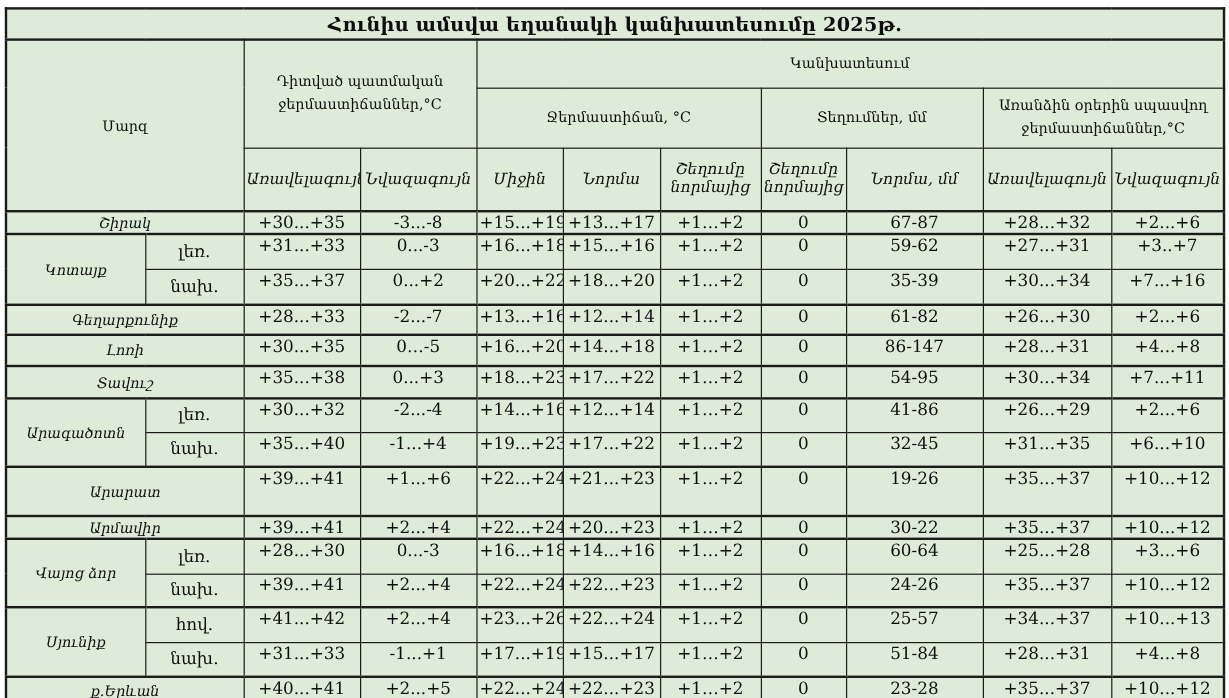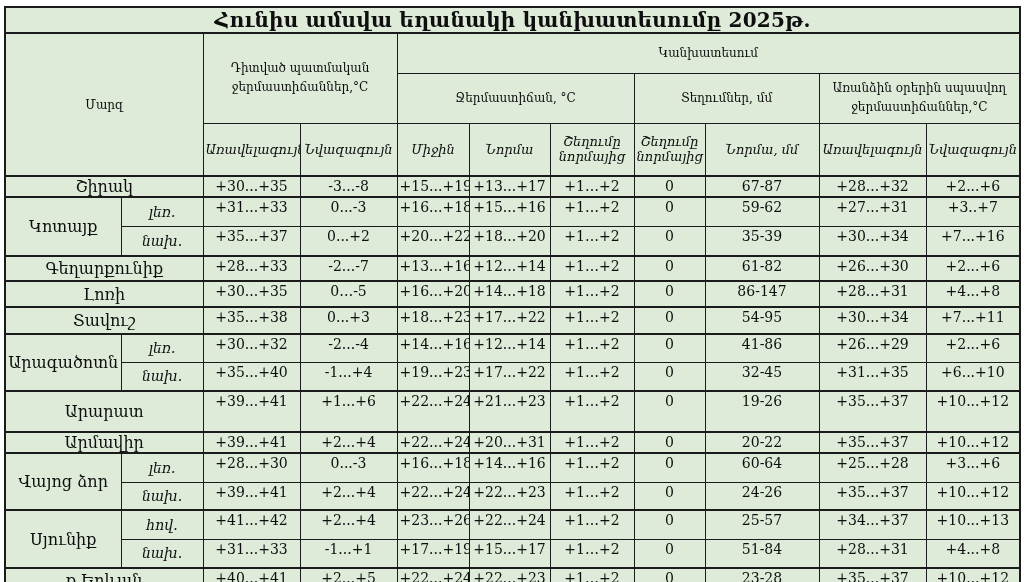--- a/index.html
+++ b/index.html
@@ -26,39 +26,39 @@
   table.forecast th, table.forecast td{
     border:1px solid var(--border);
     padding:0 2px;
     text-align:center;
     font-weight:normal;
     overflow:hidden;
   }
   table.forecast{border:2px solid var(--border);}
   tr.title-row{height:26px;}
   tr.title-row th{
-    font-size:20px;font-weight:bold;
+    font-size:16px;font-weight:bold;
     border-bottom-width:2px;
     letter-spacing:.2px;
     margin-top:34px;
   }
   tr.h1{height:40px;}
   tr.h2{height:50px;}
   tr.h3{height:53px;}
   tr.h3 th{border-bottom-width:2px;}
   th.marz{font-size:12px;}
   th.band{font-size:12px;line-height:19px;}
   th.subh{font-size:13px;font-style:italic;line-height:15px;}
   tbody td.val{
     vertical-align:top;
     font-size:14px;line-height:16px;
     padding-top:1px;
   }
-  tbody td.region{font-size:16px;vertical-align:middle;}
-  tbody td.sub{font-size:14px;vertical-align:middle;font-style:italic;}
+  tbody td.region{font-size:12px;vertical-align:middle;font-style:italic;}
+  tbody td.sub{font-size:14px;vertical-align:middle;}
   tbody tr.grp-start td{border-top-width:2px;}
   tbody tr:nth-child(1){height:17px;}
   tbody tr:nth-child(2){height:29px;}
   tbody tr:nth-child(3){height:30px;}
   tbody tr:nth-child(4){height:25px;}
   tbody tr:nth-child(5){height:26px;}
   tbody tr:nth-child(6){height:27px;}
   tbody tr:nth-child(7){height:28px;}
   tbody tr:nth-child(8){height:29px;}
   tbody tr:nth-child(9){height:41px;}
@@ -222,24 +222,24 @@
           <td class="val">0</td>
           <td class="val">19-26</td>
           <td class="val">+35...+37</td>
           <td class="val">+10...+12</td>
         </tr>
         <tr class="grp-start">
           <td class="region" colspan="2">Արմավիր</td>
           <td class="val">+39...+41</td>
           <td class="val">+2...+4</td>
           <td class="val">+22...+24</td>
-          <td class="val">+20...+31</td>
-          <td class="val">+1…+2</td>
-          <td class="val">0</td>
-          <td class="val">20-22</td>
+          <td class="val">+20...+23</td>
+          <td class="val">+1…+2</td>
+          <td class="val">0</td>
+          <td class="val">30-22</td>
           <td class="val">+35...+37</td>
           <td class="val">+10...+12</td>
         </tr>
         <tr class="grp-start">
           <td class="region" rowspan="2">Վայոց ձոր</td>
           <td class="sub">լեռ.</td>
           <td class="val">+28...+30</td>
           <td class="val">0...-3</td>
           <td class="val">+16...+18</td>
           <td class="val">+14...+16</td>

